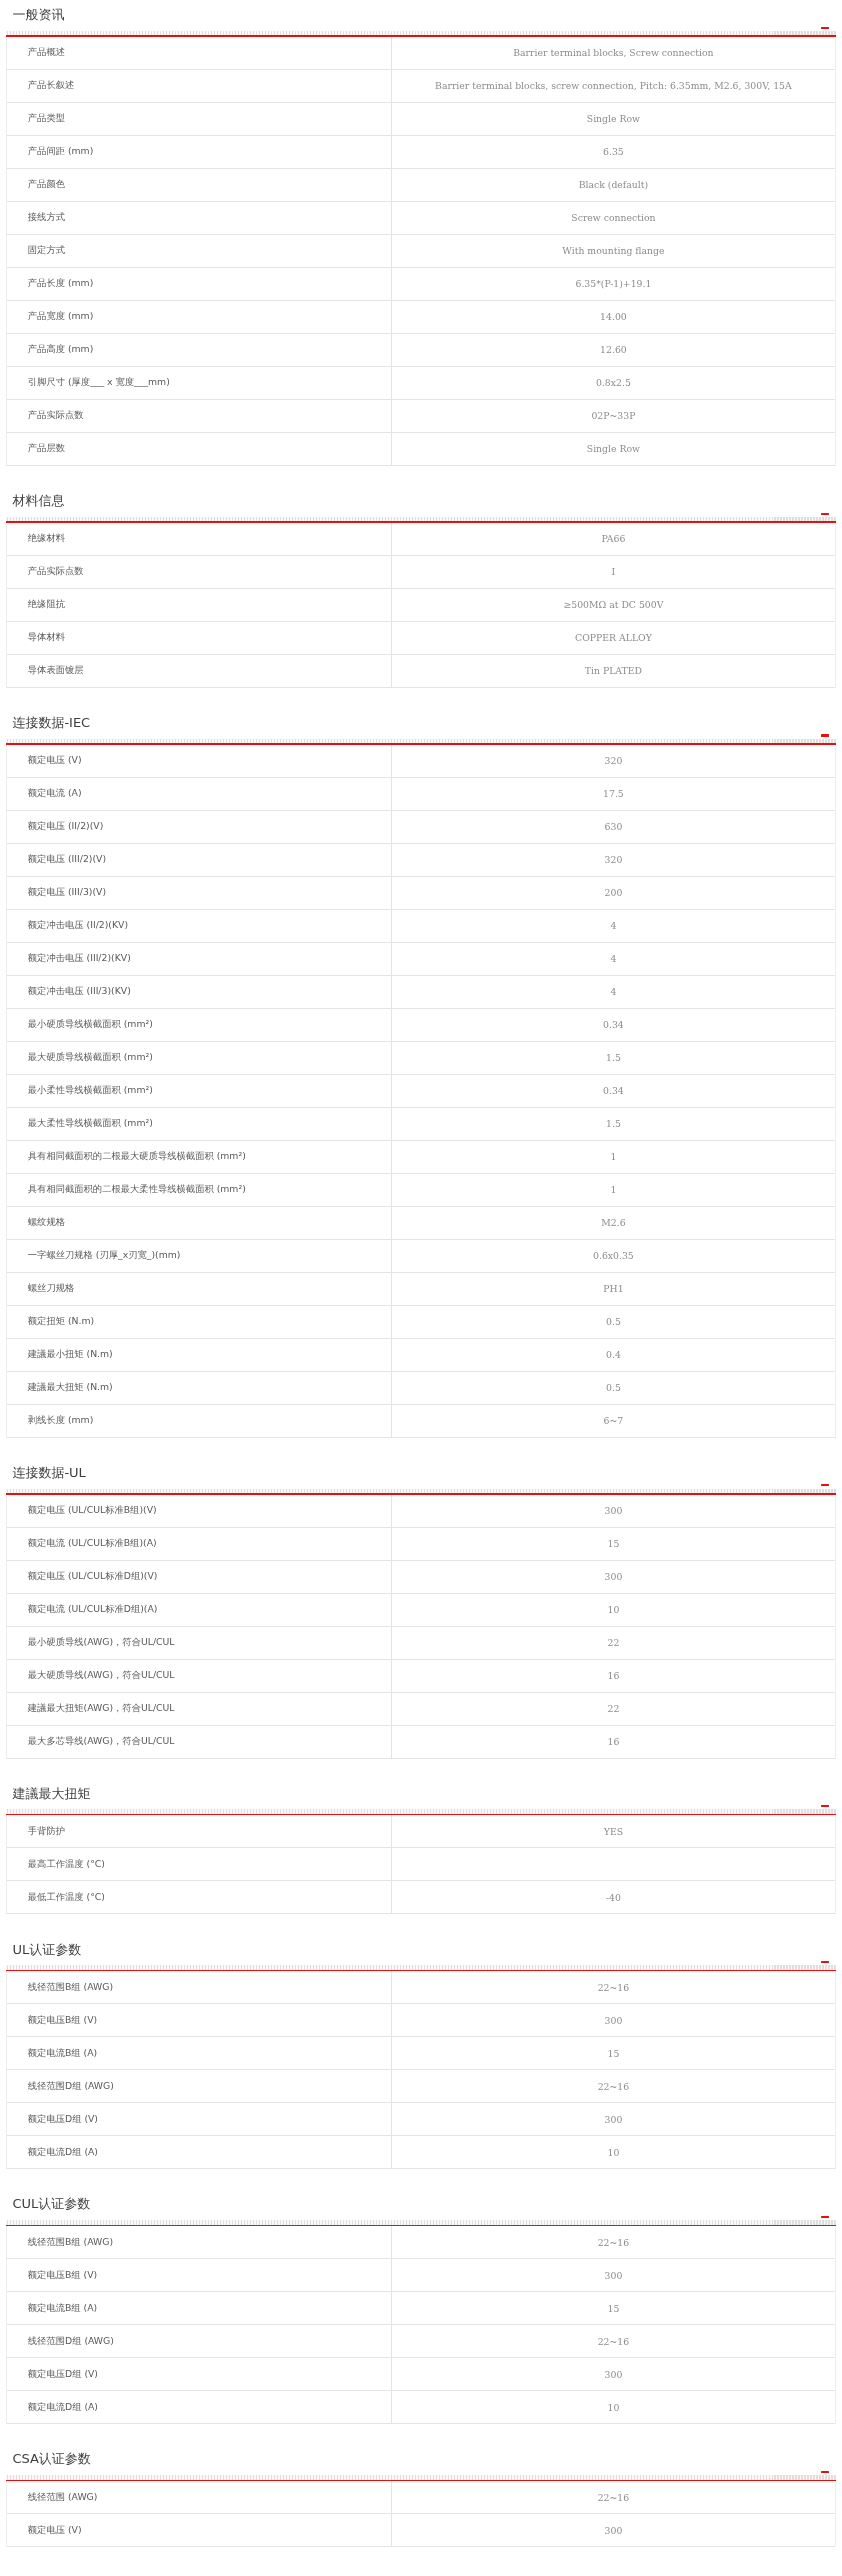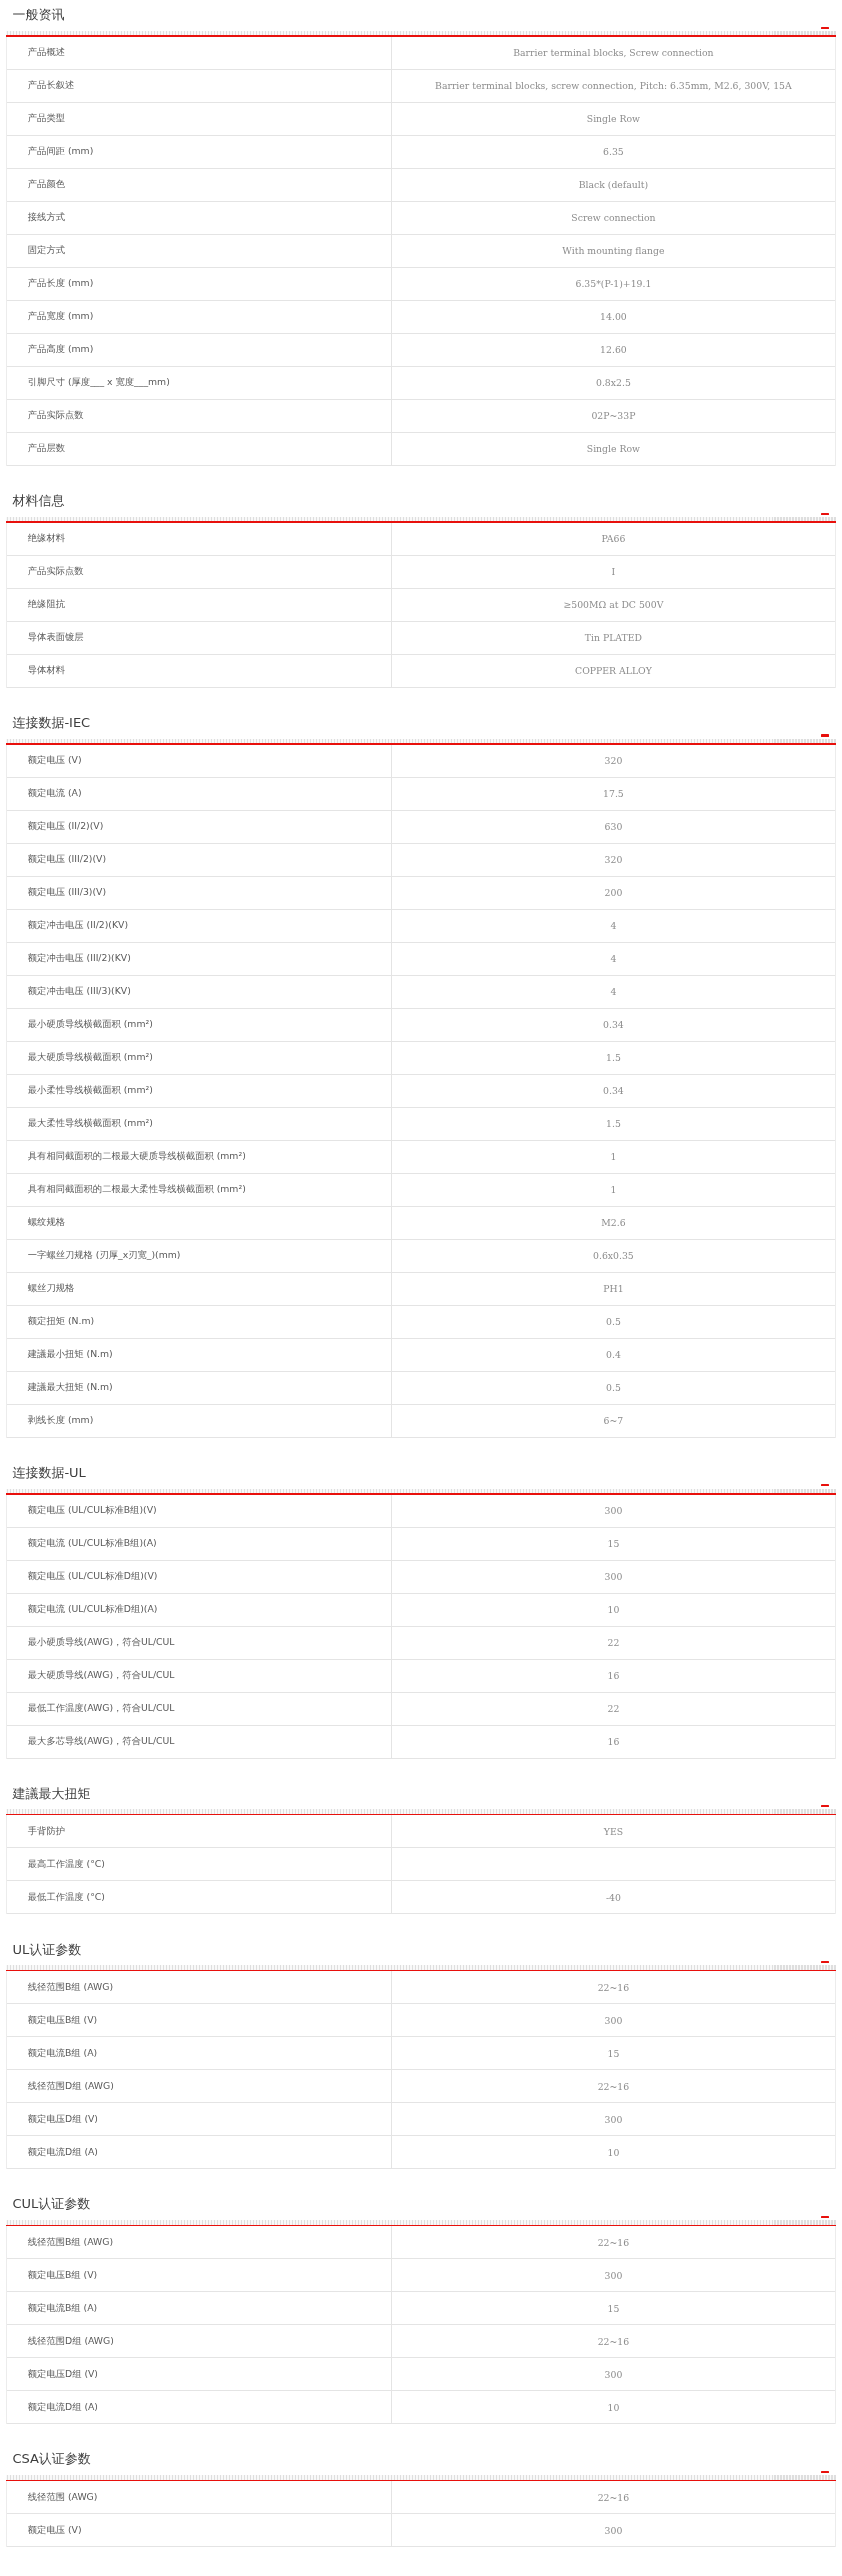--- a/index.html
+++ b/index.html
@@ -166,28 +166,28 @@
     <div class="cell value">I</div>
   </div>
 
 
   <div class="row">
     <div class="cell label">绝缘阻抗</div>
     <div class="cell value">≥500MΩ at DC 500V</div>
   </div>
 
   <div class="row">
+    <div class="cell label">导体材料</div>
+    <div class="cell value">COPPER ALLOY</div>
+  </div>
+
+  <div class="row">
     <div class="cell label">导体表面镀层</div>
     <div class="cell value">Tin PLATED</div>
   </div>
-
-  <div class="row">
-    <div class="cell label">导体材料</div>
-    <div class="cell value">COPPER ALLOY</div>
-  </div>
 </div>
   </section>
 
   <section class="sec">
     <div class="sec-head">
       <h2 class="sec-title">连接数据-IEC</h2>
       <span class="collapse-icon" title="collapse"></span>
     </div>
     <div class="hatch"></div>
     <div class="redline"></div>
@@ -331,21 +331,21 @@
     <div class="cell label">最小硬质导线(AWG)，符合UL/CUL</div>
     <div class="cell value">22</div>
   </div>
 
   <div class="row">
     <div class="cell label">最大硬质导线(AWG)，符合UL/CUL</div>
     <div class="cell value">16</div>
   </div>
 
   <div class="row">
-    <div class="cell label">最低工作温度(AWG)，符合UL/CUL</div>
+    <div class="cell label">建議最大扭矩(AWG)，符合UL/CUL</div>
     <div class="cell value">22</div>
   </div>
 
   <div class="row">
     <div class="cell label">最大多芯导线(AWG)，符合UL/CUL</div>
     <div class="cell value">16</div>
   </div>
 </div>
   </section>
 

